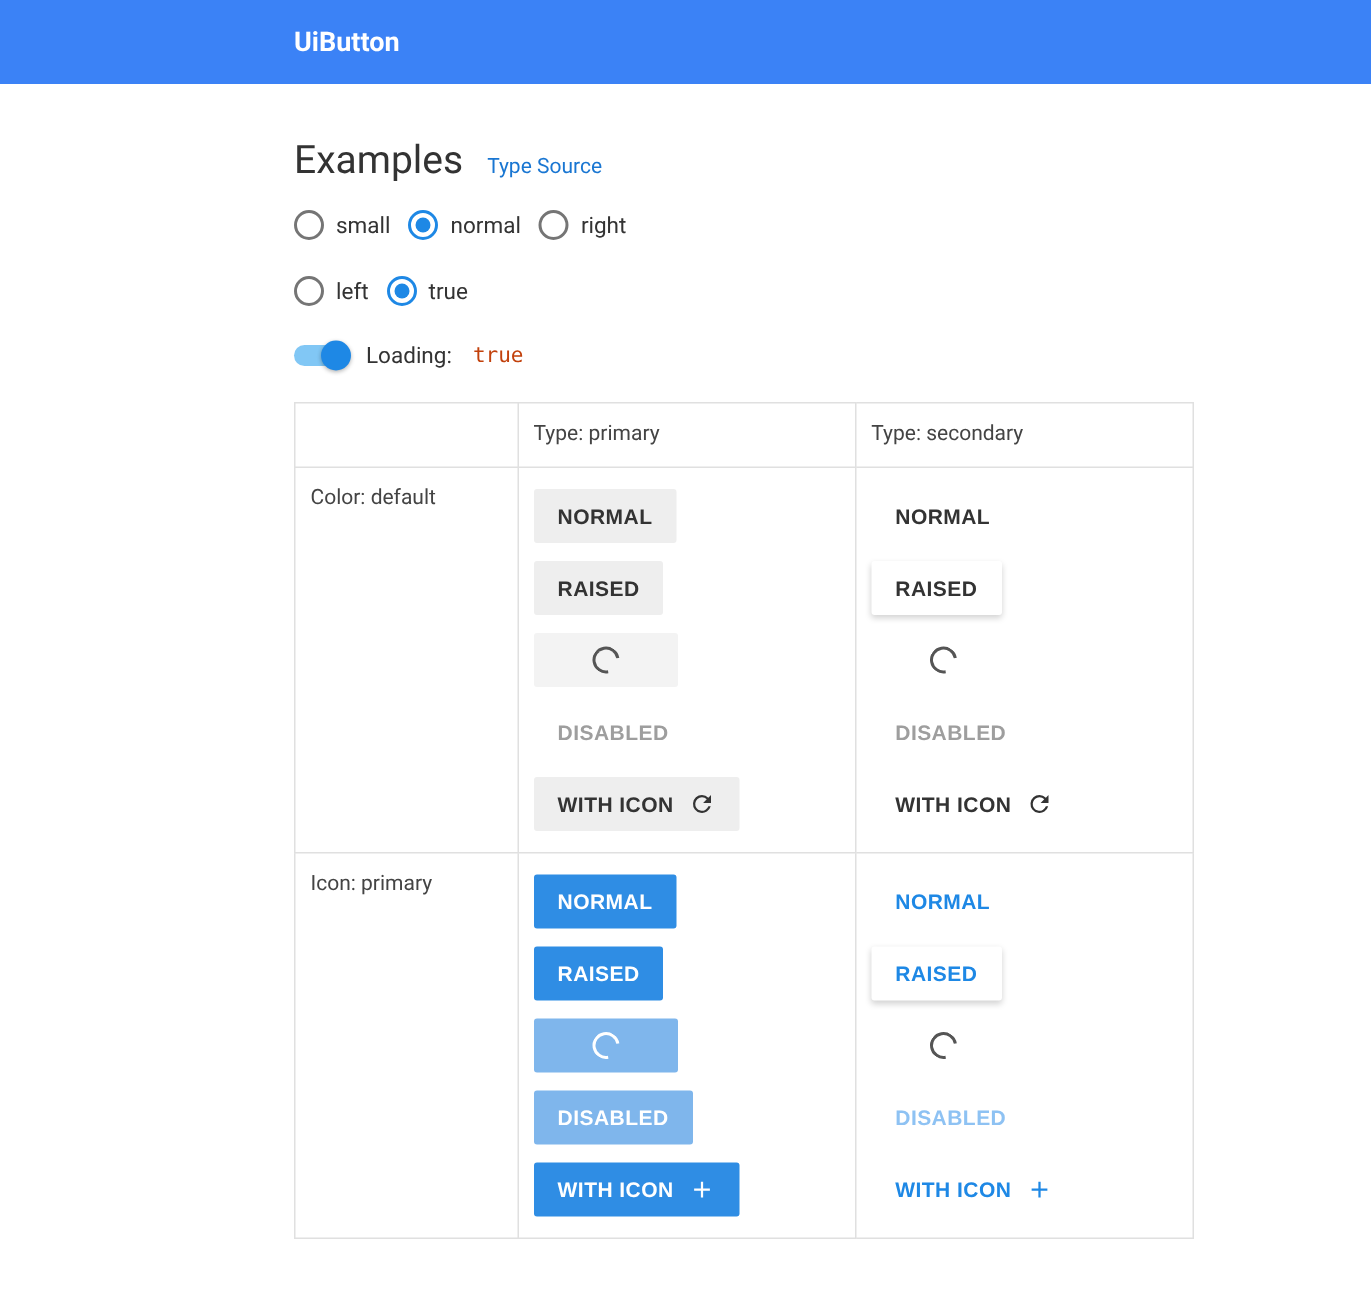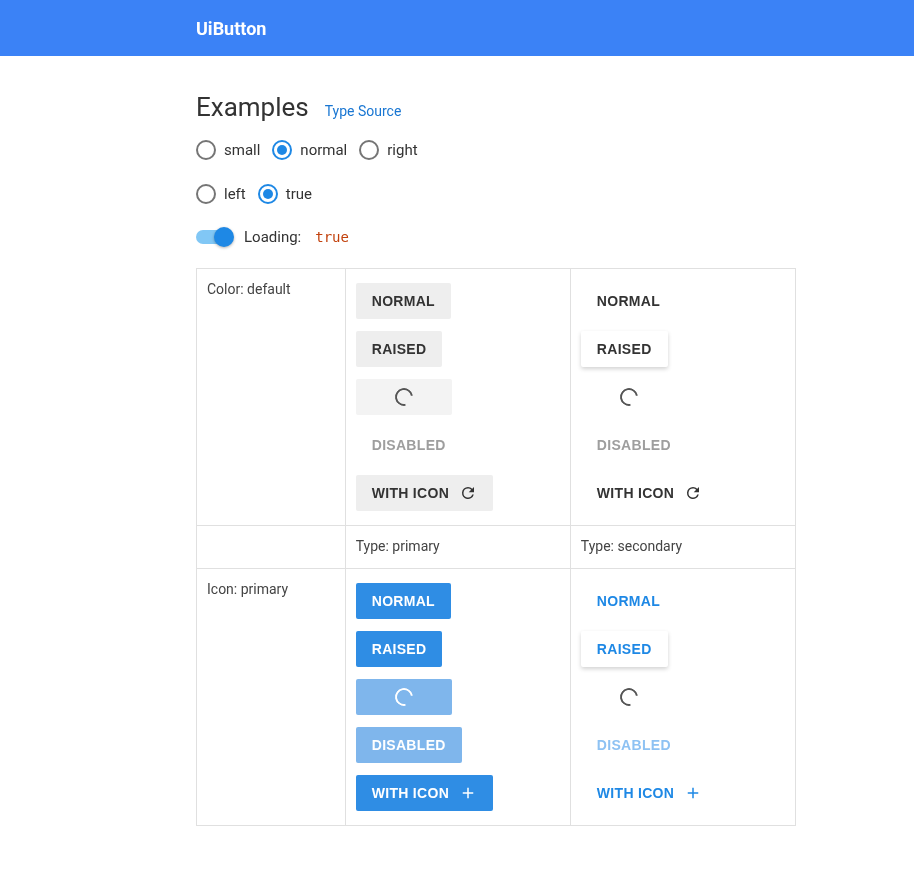--- a/index.html
+++ b/index.html
@@ -207,20 +207,26 @@
     <div class="switch">
       <div class="switch-knob"></div>
     </div>
     <span class="switch-label">Loading:</span>
     <span class="switch-value">true</span>
   </div>
 
   <table class="demo">
     <tbody>
         <tr>
+      <th></th>
+      <th>Type: primary</th>
+      <th>Type: secondary</th>
+    </tr>
+
+    <tr>
       <td>Color: default</td>
 
       <td>
         <div class="cell-body">
           <button class="ubtn t-primary c-default">NORMAL</button>
           <button class="ubtn t-primary c-default">RAISED</button>
           <button class="ubtn t-primary c-default loading-btn">
             <span class="spinner"></span>
           </button>
           <button class="ubtn t-primary c-default disabled">DISABLED</button>
@@ -249,26 +255,20 @@
               <svg viewBox="0 0 24 24">
                     <path d="M17.65 6.35A7.95 7.95 0 0 0 12 4a8 8 0 1 0 7.73 10h-2.08A6 6 0 1 1 12 6c1.66 0 3.14.69 4.22 1.78L13 11h7V4l-2.35 2.35z"></path>
                   </svg>
             </span>
           </button>
         </div>
       </td>
     </tr>
 
     <tr>
-      <th></th>
-      <th>Type: primary</th>
-      <th>Type: secondary</th>
-    </tr>
-
-    <tr>
       <td>Icon: primary</td>
 
       <td>
         <div class="cell-body">
           <button class="ubtn t-primary c-primary">NORMAL</button>
           <button class="ubtn t-primary c-primary">RAISED</button>
           <button class="ubtn t-primary c-primary loading-btn">
             <span class="spinner"></span>
           </button>
           <button class="ubtn t-primary c-primary disabled">DISABLED</button>

